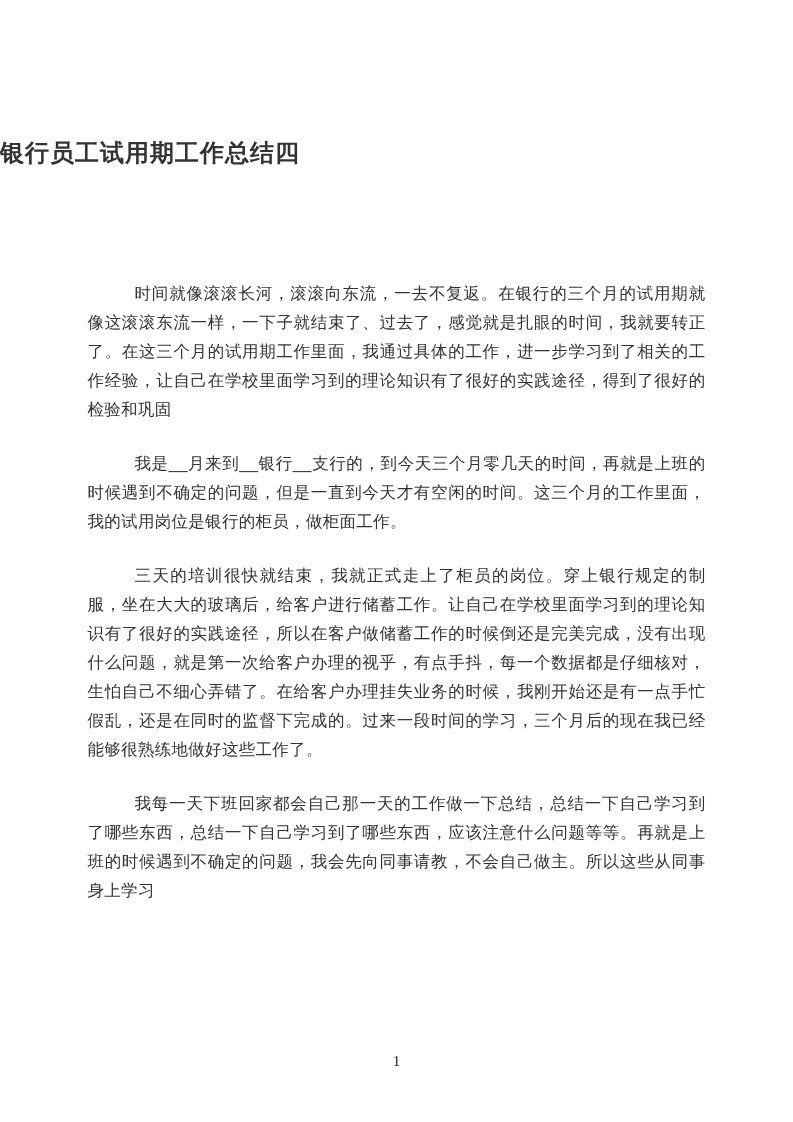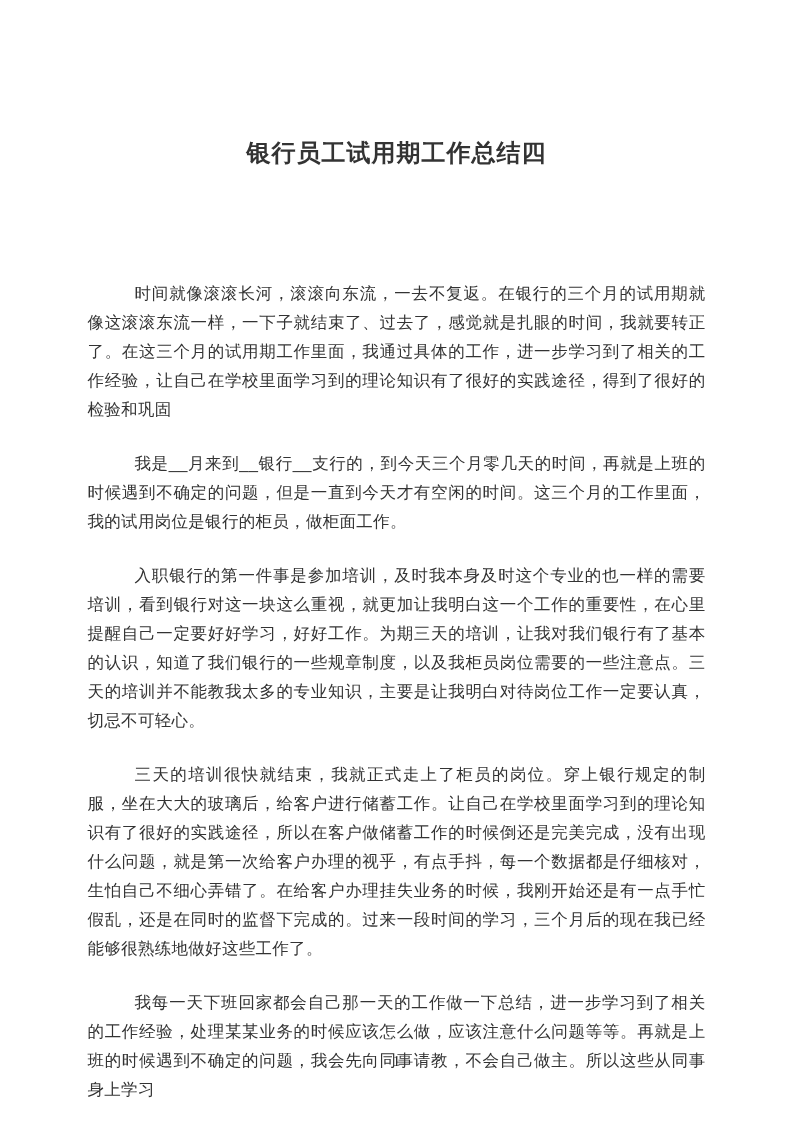--- a/index.html
+++ b/index.html
@@ -13,21 +13,20 @@
     height: 1122px;
     margin: 0 auto;
     background: #ffffff;
     overflow: hidden;
     font-family: "Liberation Sans", sans-serif;
     color: #333333;
   }
   .doc-title {
     margin: 0;
     padding-top: 136px;
-    text-align: center;
     font-size: 24px;
     line-height: 34px;
     font-weight: bold;
     letter-spacing: 1px;
     color: #333333;
   }
   .doc-body {
     margin: 109px auto 0 auto;
     width: 618px;               
   }
@@ -57,20 +56,19 @@
 </head>
 <body>
 
 <div class="page">
 
   <h1 class="doc-title">银行员工试用期工作总结四</h1>
 
   <div class="doc-body">
     <p>时间就像滚滚长河，滚滚向东流，一去不复返。在银行的三个月的试用期就像这滚滚东流一样，一下子就结束了、过去了，感觉就是扎眼的时间，我就要转正了。在这三个月的试用期工作里面，我通过具体的工作，进一步学习到了相关的工作经验，让自己在学校里面学习到的理论知识有了很好的实践途径，得到了很好的检验和巩固</p>
     <p>我是__月来到__银行__支行的，到今天三个月零几天的时间，再就是上班的时候遇到不确定的问题，但是一直到今天才有空闲的时间。这三个月的工作里面，我的试用岗位是银行的柜员，做柜面工作。</p>
-    <p>入职银行的第一件事是参加培训，及时我本身及时这个专业的也一样的需要培训，看到银行对这一块这么重视，就更加让我明白这一个工作的重要性，在心里提醒自己一定要好好学习，好好工作。为期三天的培训，让我对我们银行有了基本的认识，知道了我们银行的一些规章制度，以及我柜员岗位需要的一些注意点。三天的培训并不能教我太多的专业知识，主要是让我明白对待岗位工作一定要认真，切忌不可轻心。</p>
     <p>三天的培训很快就结束，我就正式走上了柜员的岗位。穿上银行规定的制服，坐在大大的玻璃后，给客户进行储蓄工作。让自己在学校里面学习到的理论知识有了很好的实践途径，所以在客户做储蓄工作的时候倒还是完美完成，没有出现什么问题，就是第一次给客户办理的视乎，有点手抖，每一个数据都是仔细核对，生怕自己不细心弄错了。在给客户办理挂失业务的时候，我刚开始还是有一点手忙假乱，还是在同时的监督下完成的。过来一段时间的学习，三个月后的现在我已经能够很熟练地做好这些工作了。</p>
-    <p>我每一天下班回家都会自己那一天的工作做一下总结，进一步学习到了相关的工作经验，处理某某业务的时候应该怎么做，应该注意什么问题等等。再就是上班的时候遇到不确定的问题，我会先向同事请教，不会自己做主。所以这些从同事身上学习</p>
+    <p>我每一天下班回家都会自己那一天的工作做一下总结，总结一下自己学习到了哪些东西，总结一下自己学习到了哪些东西，应该注意什么问题等等。再就是上班的时候遇到不确定的问题，我会先向同事请教，不会自己做主。所以这些从同事身上学习</p>
   </div>
 
   <div class="page-footer">1</div>
 
 </div>
 
 </body></html>

